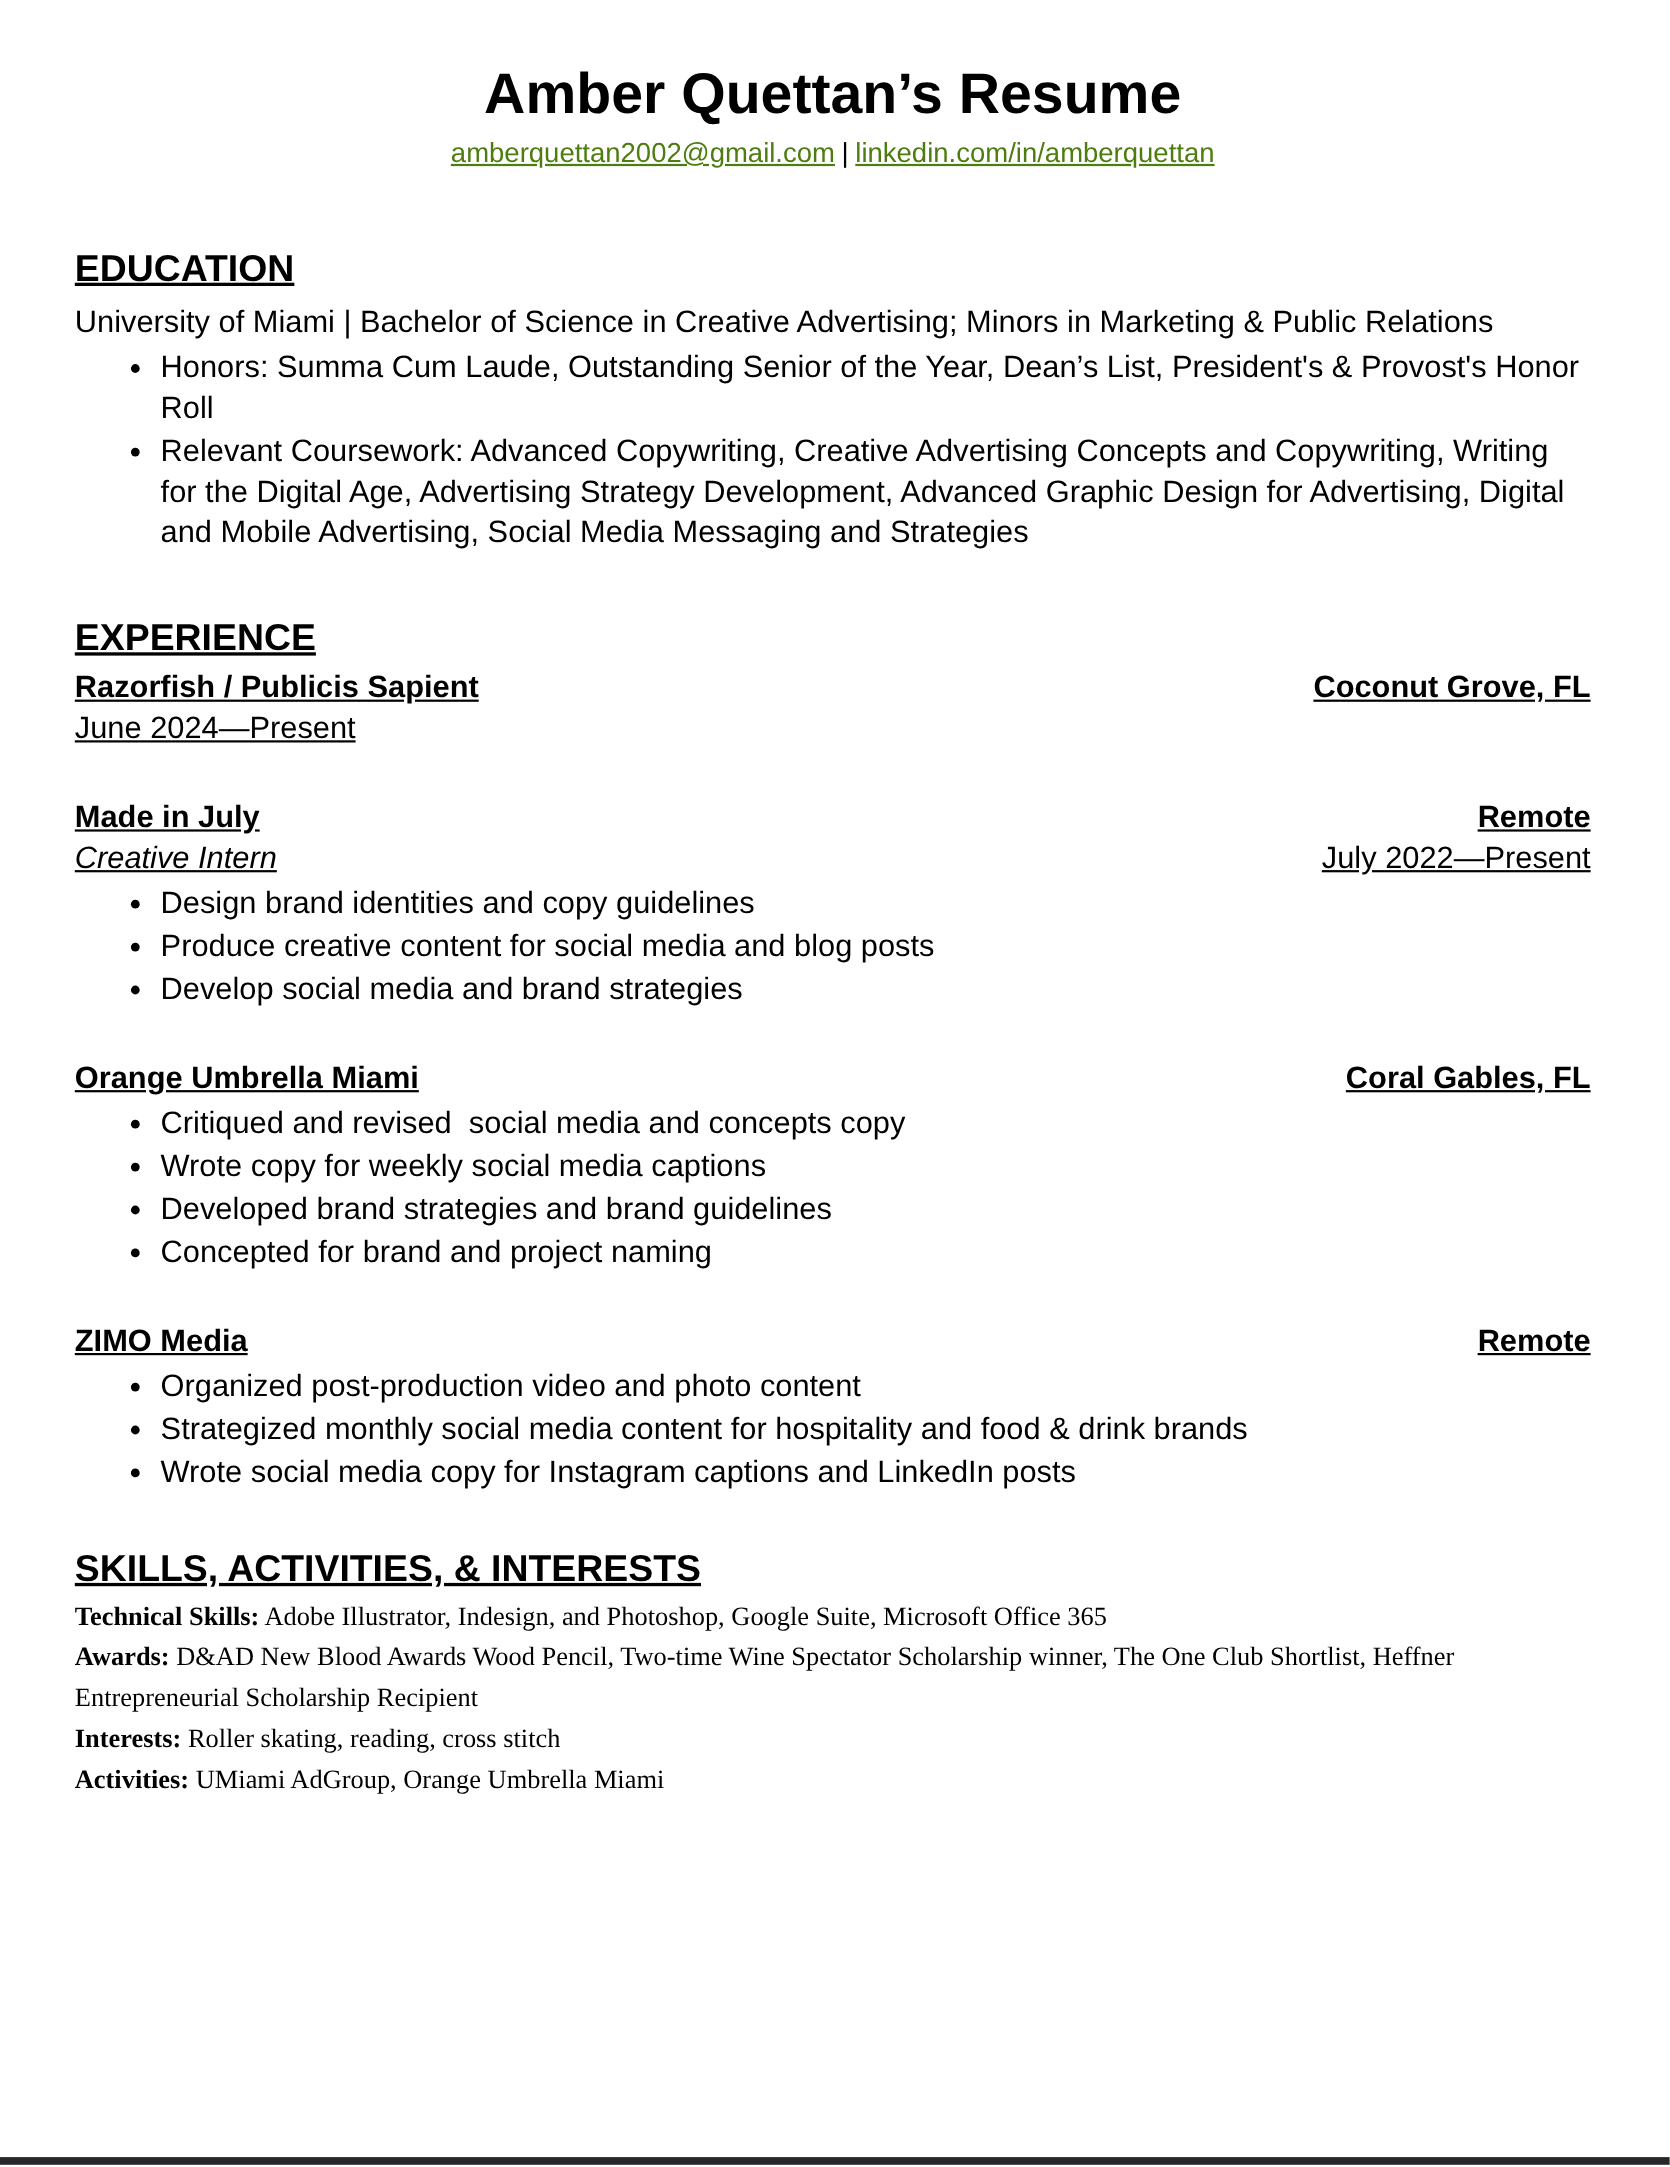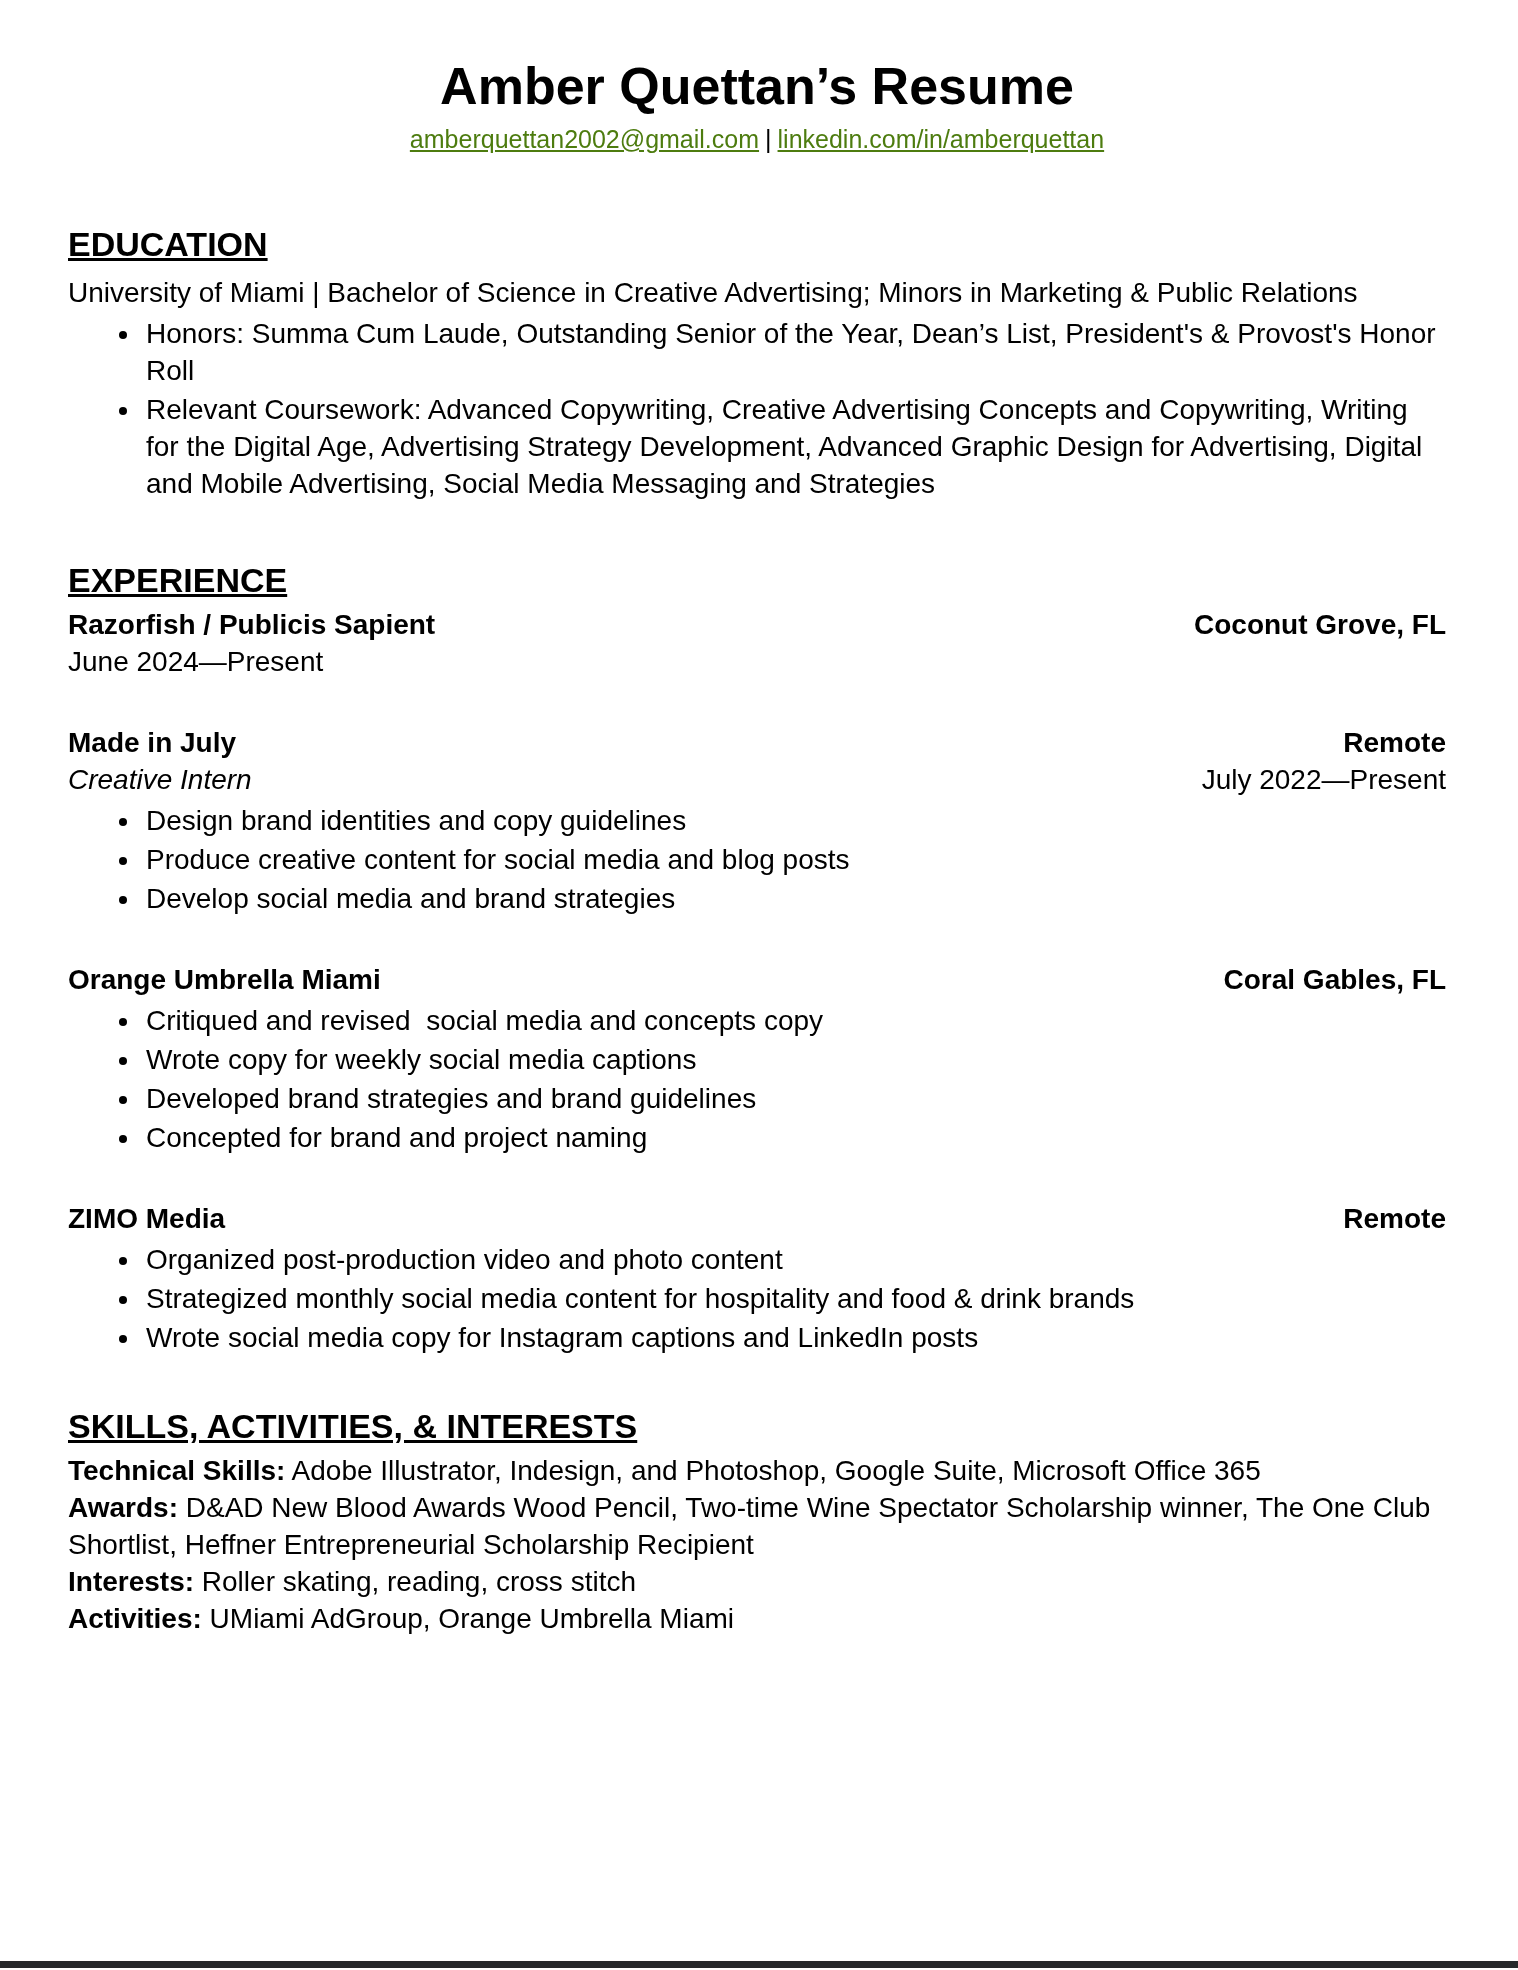--- a/index.html
+++ b/index.html
@@ -70,30 +70,32 @@
   }
 
   .job { margin-top: 44px; }
   .job.first { margin-top: 6px; }
   .job-row {
     display: flex;
     justify-content: space-between;
     align-items: baseline;
     font-size: 28px;
     line-height: 37px;
+    text-decoration: underline;
   }
   .job-company { font-weight: bold; }
   .job-location { font-weight: bold; text-align: right; }
   .job-role { font-style: italic; }
   .job-dates { font-weight: normal; text-align: right; }
 
   .skills-block { margin-top: 6px; }
   .skills-line {
-    font-size: 28px;
-    line-height: 37px;
+    font-size: 24px;
+    line-height: 37px;
+    font-family: Liberation Serif, serif;
   }
   .skills-label { font-weight: bold; }
 
   .bottom-bar {
     position: absolute;
     left: 0;
     top: 1961px;
     width: 1518px;
     height: 7px;
     background: #26282b;

